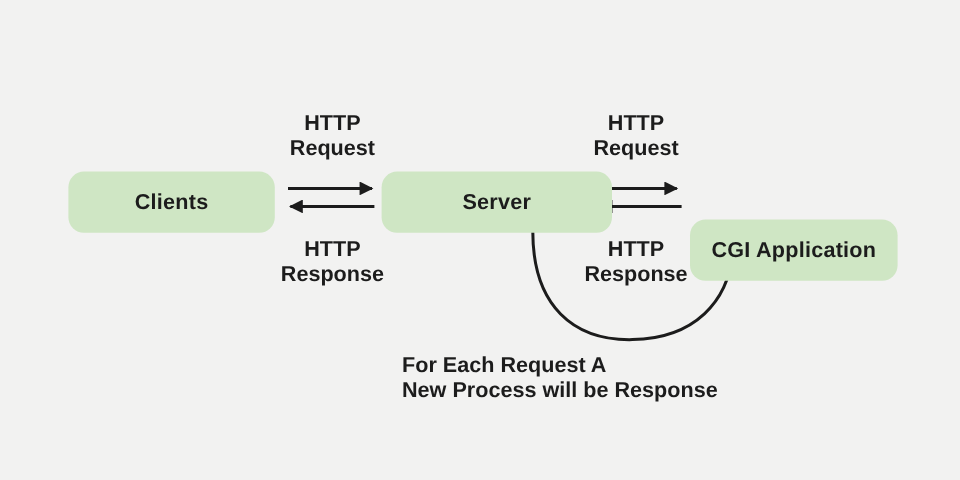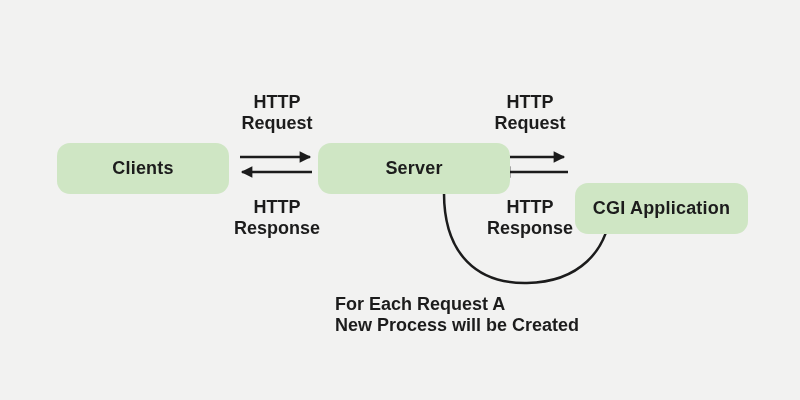--- a/index.html
+++ b/index.html
@@ -103,16 +103,16 @@
     <div>HTTP</div>
     <div>Request</div>
   </div>
   <div class="edge-label lbl-right-response">
     <div>HTTP</div>
     <div>Response</div>
   </div>
 
   <div class="annotation">
     <div>For Each Request A</div>
-    <div>New Process will be Created</div>
+    <div>New Process will be Response</div>
   </div>
 
 </div>
 
 </body></html>

